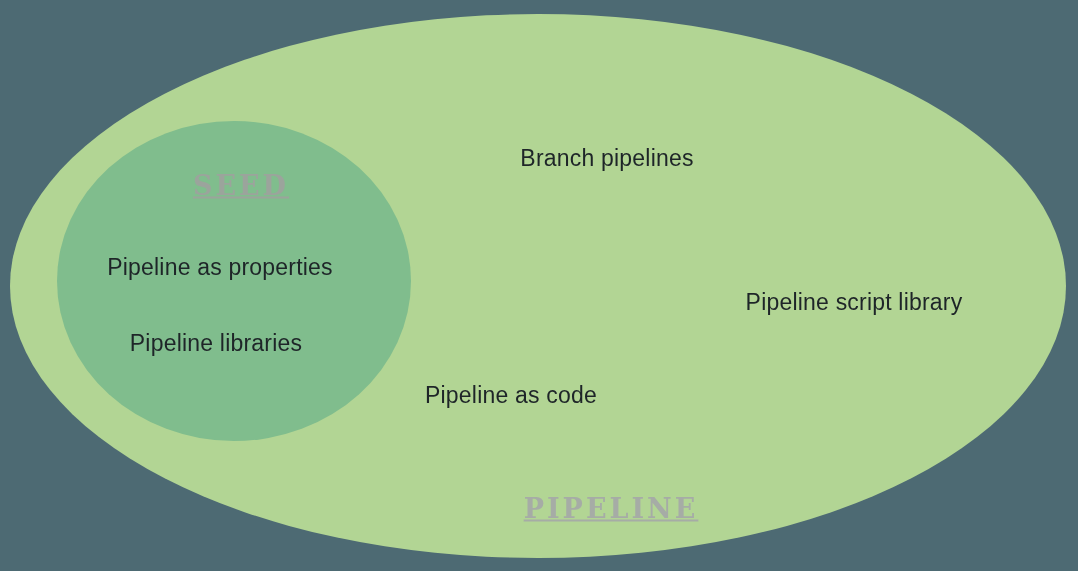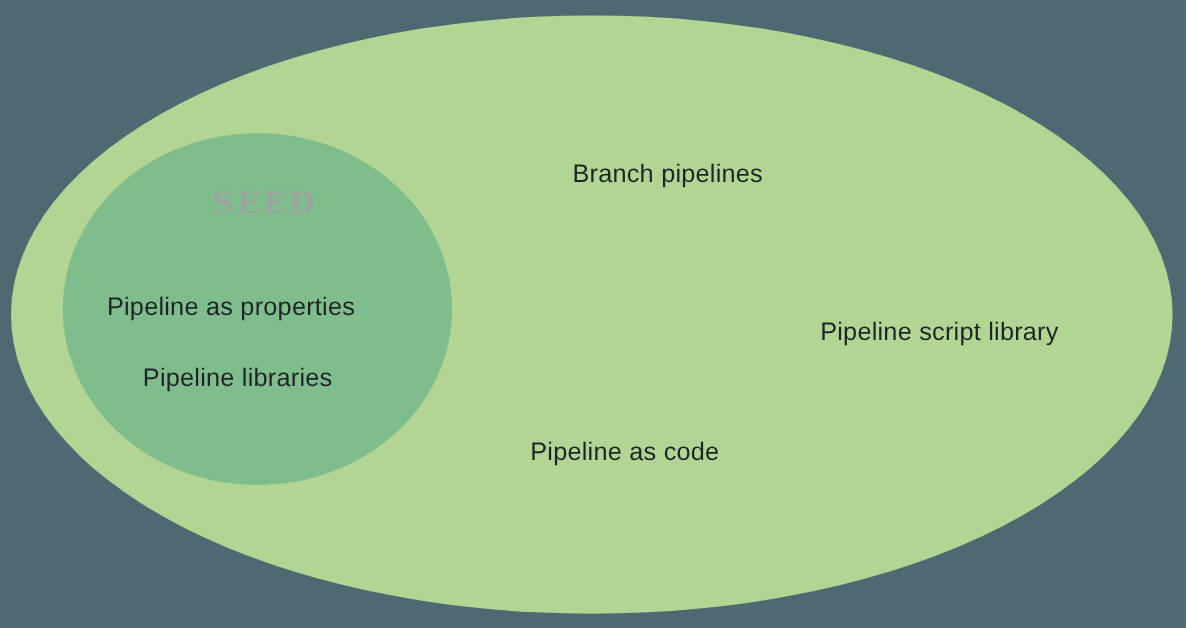--- a/index.html
+++ b/index.html
@@ -44,50 +44,52 @@
     letter-spacing: 0.2px;
   }
   .zone-title {
     position: absolute;
     transform: translate(-50%, -50%);
     white-space: nowrap;
     font-family: "DejaVu Serif", serif;
     font-weight: 700;
     letter-spacing: 3px;
     font-size: 27px;
+    text-decoration: underline;
   }
   .seed-title {
     left: 241px;
     top: 185px;
     color: #9ba49c;
   }
   .pipeline-title {
     left: 611px;
     top: 508px;
     color: #a6aca6;
   }
   
   .pos-branch      { left: 607px; top: 158px; }
   .pos-hook        { left: 562px; top: 271px; }
   .pos-scriptlib   { left: 854px; top: 302px; }
-  .pos-ascode      { left: 568px; top: 395px; margin-top: 16px; }
+  .pos-ascode      { left: 511px; top: 395px; }
   .pos-community   { left: 836px; top: 380px; }
-  .pos-asprops     { left: 210px; top: 267px; margin-top: 12px; }
+  .pos-asprops     { left: 220px; top: 267px; }
   .pos-libraries   { left: 216px; top: 343px; }
 </style>
 </head>
 <body>
 
 <div class="canvas">
 
   <div class="ellipse outer-ellipse"></div>
   <div class="ellipse inner-circle"></div>
 
   <span class="zone-title seed-title">SEED</span>
 
+  <span class="zone-title pipeline-title">PIPELINE</span>
 
   <span class="label pos-asprops">Pipeline as properties</span>
 
   <span class="label pos-libraries">Pipeline libraries</span>
 
   <span class="label pos-branch">Branch pipelines</span>
 
 
   <span class="label pos-scriptlib">Pipeline script library</span>
 

